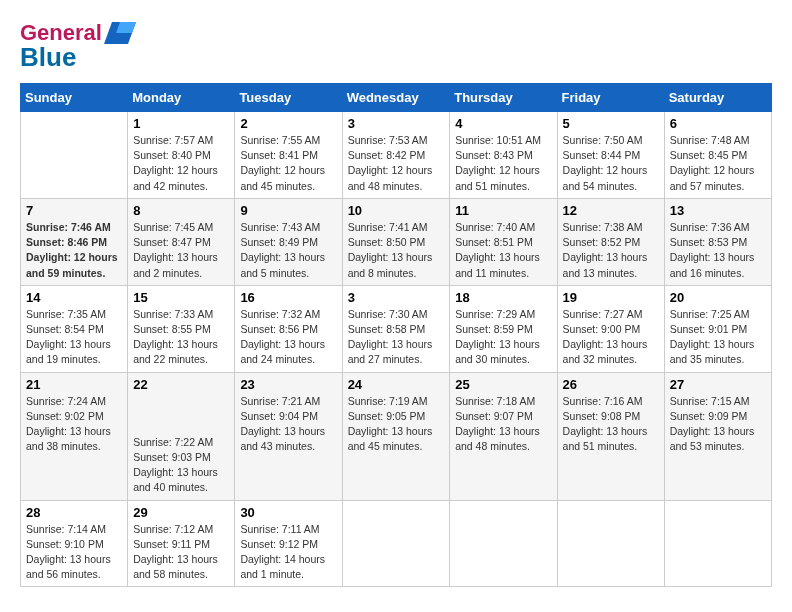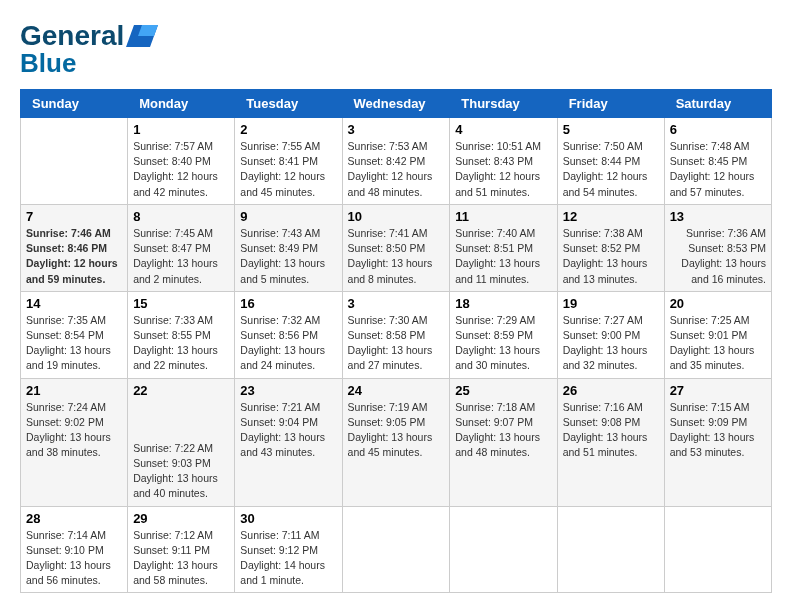--- a/index.html
+++ b/index.html
@@ -34,21 +34,21 @@
       color: #333;
     }
     table {
       width: 100%;
       border-collapse: collapse;
       font-size: 11px;
     }
     thead tr th {
       background-color: #1565c0;
       color: #fff;
-      padding: 6px 11px;
+      padding: 6px 4px;
       text-align: left;
       font-size: 13px;
       font-weight: bold;
       border: 1px solid #1565c0;
     }
     tbody tr td {
       border: 1px solid #ccc;
       vertical-align: top;
       padding: 4px 5px;
       width: 108px;
@@ -74,21 +74,21 @@
     .empty-cell {
       background-color: #f9f9f9;
     }
   </style>
 </head>
 <body>
 
 <div class="header-section">
   <div class="logo">
     <div style="display:flex; align-items:center; gap:2px;">
-      <span style="font-size:28px; font-weight:bold; color:#0c4a6e;">General</span>
+      <span style="font-size:22px; font-weight:bold; color:#be185d;">General</span>
       <svg width="32" height="22" viewBox="0 0 32 22">
         <polygon points="8,0 32,0 24,22 0,22" fill="#1565c0"></polygon>
         <polygon points="16,0 32,0 28,11 12,11" fill="#42a5f5"></polygon>
       </svg>
     </div>
     <span style="font-size:26px; font-weight:bold; color:#0369a1; margin-top:-4px;">Blue</span>
   </div>
 </div>
 
 <table>
@@ -187,21 +187,21 @@
         </td>
         <td>
           <div class="day-number">12</div>
           <div class="day-info" style="white-space: pre-line;">Sunrise: 7:38 AM
 Sunset: 8:52 PM
 Daylight: 13 hours
 and 13 minutes.</div>
         </td>
         <td>
           <div class="day-number">13</div>
-          <div class="day-info" style="white-space: pre-line; text-align: right;">Sunrise: 7:36 AM
+          <div class="day-info" style="white-space: pre-line;">Sunrise: 7:36 AM
 Sunset: 8:53 PM
 Daylight: 13 hours
 and 16 minutes.</div>
         </td>
       </tr>
       <tr>
         <td>
           <div class="day-number">14</div>
           <div class="day-info" style="white-space: pre-line;">Sunrise: 7:35 AM
 Sunset: 8:54 PM

